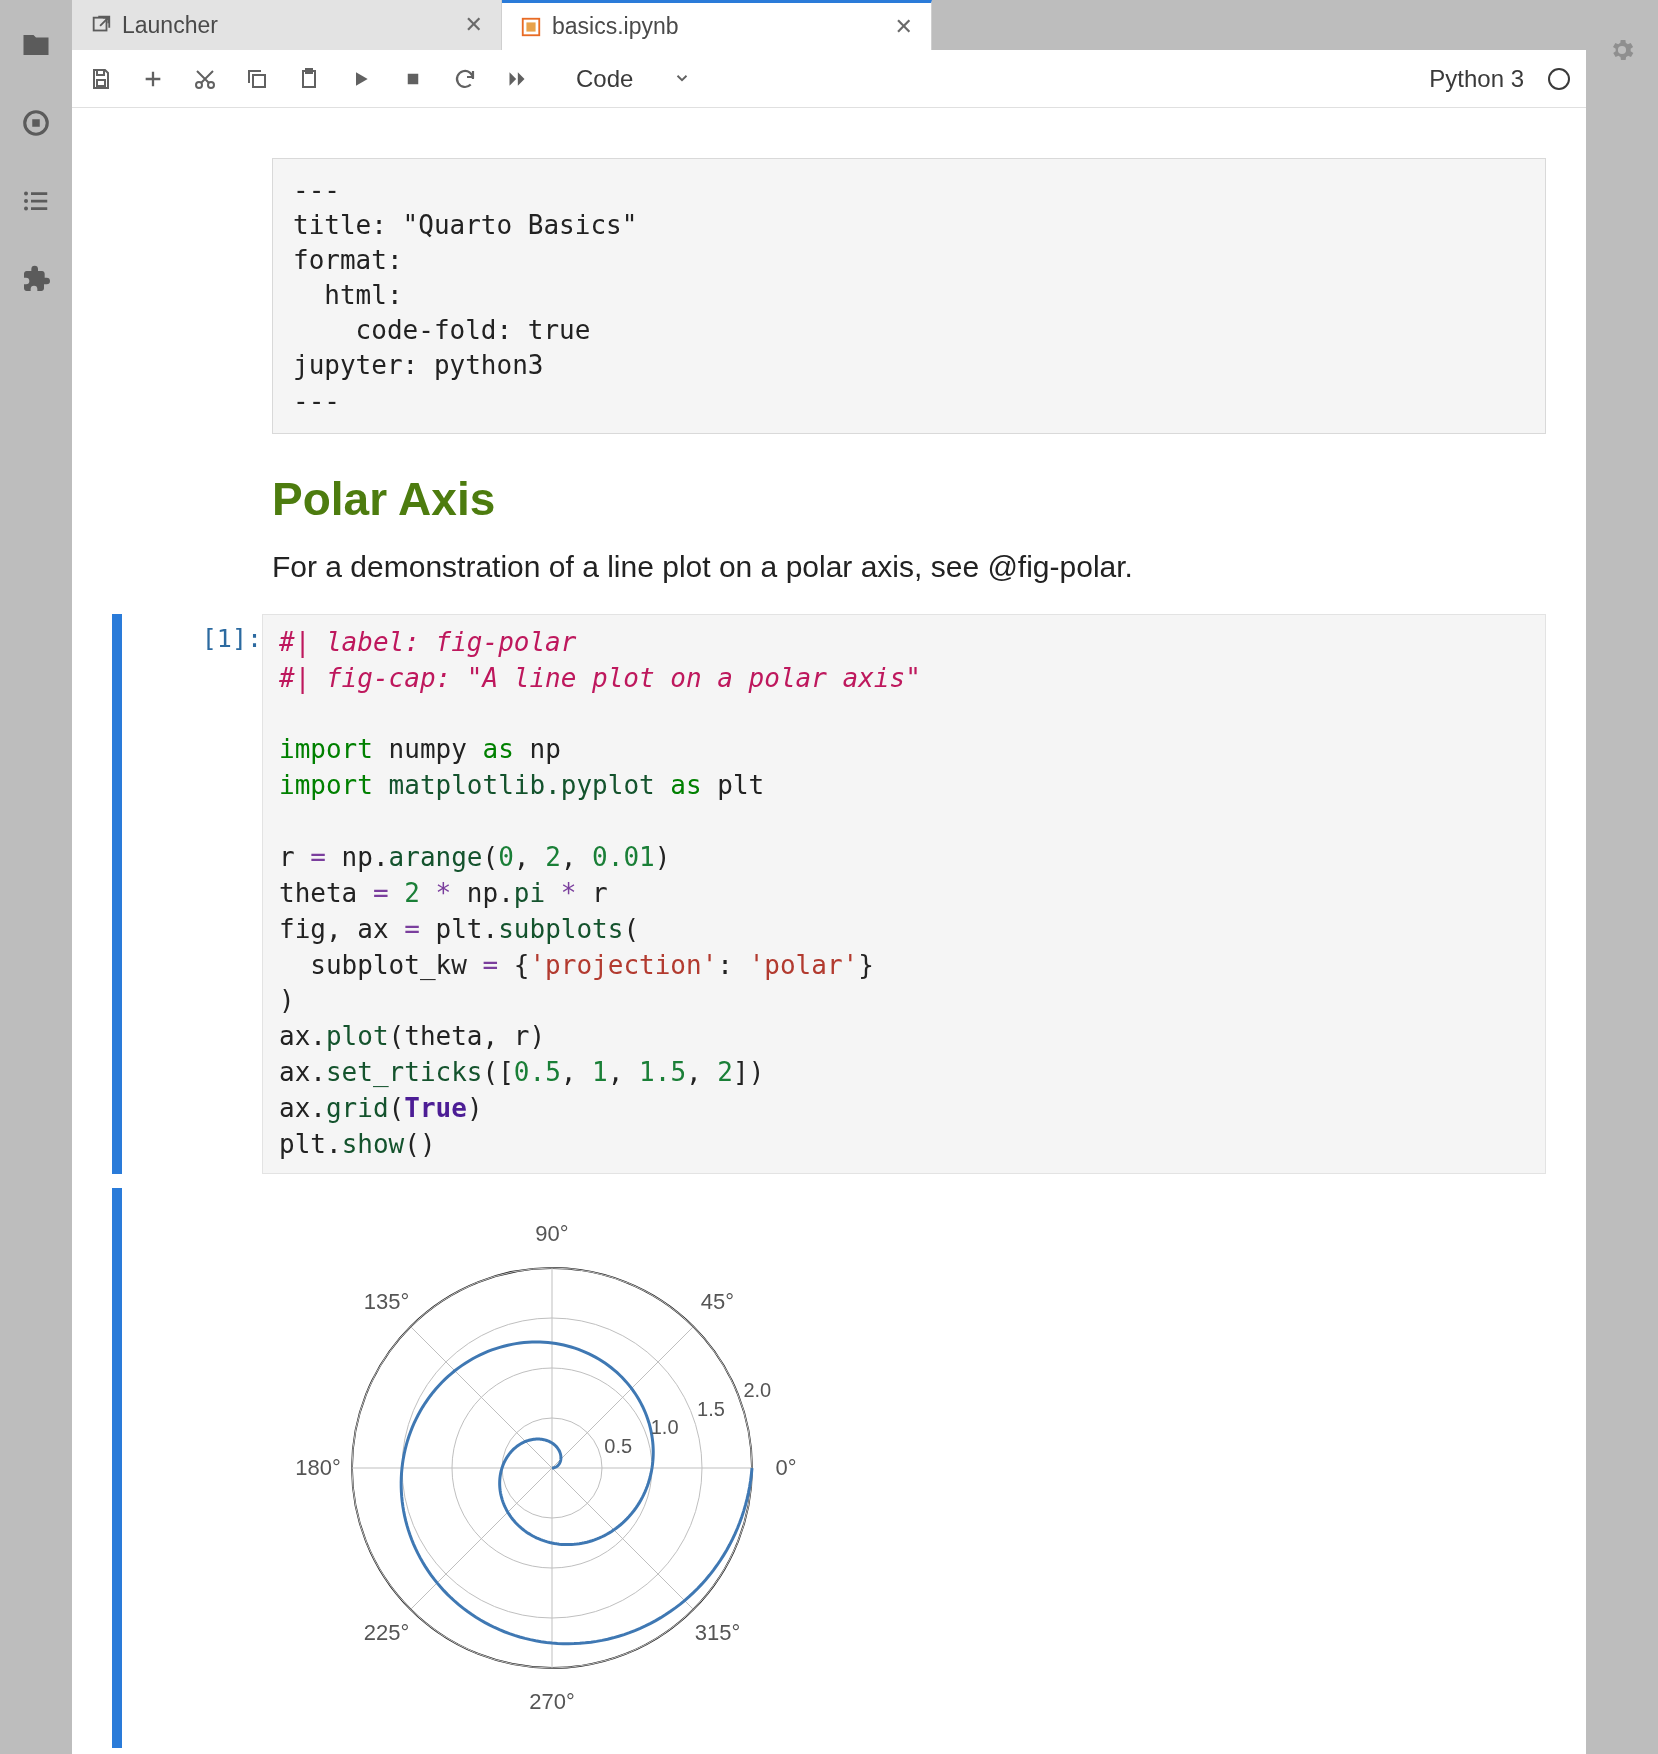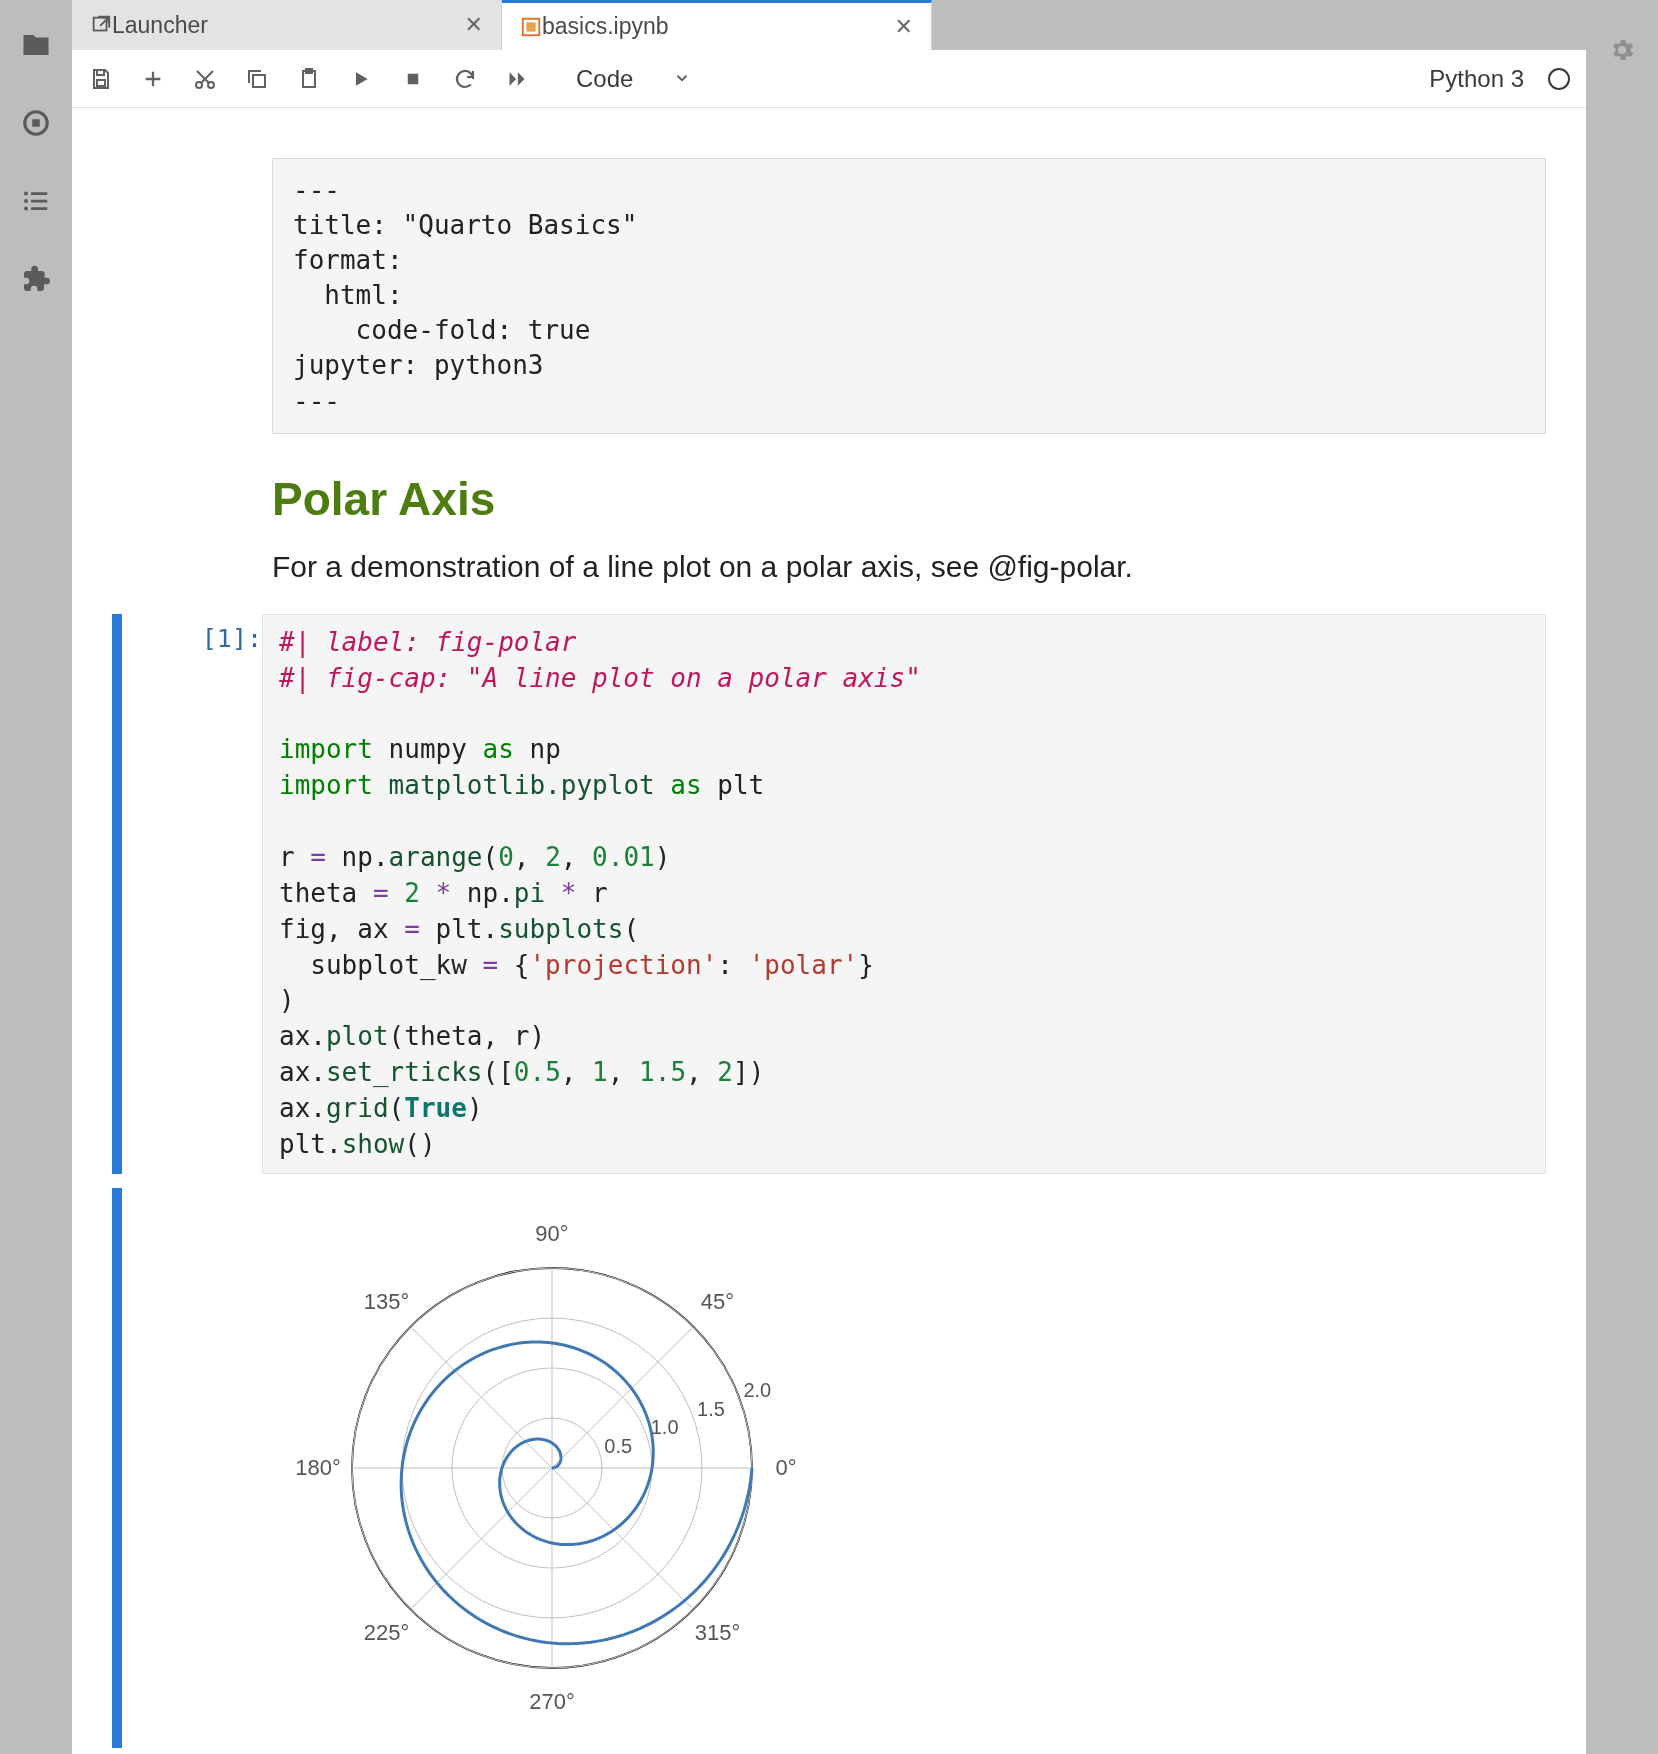--- a/index.html
+++ b/index.html
@@ -46,20 +46,21 @@
   }
   .tabbar {
     height: 50px;
     display: flex;
     align-items: stretch;
     background: #bdbdbd;
   }
   .tab {
     display: flex;
     align-items: center;
+    gap: 10px;
     padding: 0 18px;
     font-size: 23px;
     color: #4a4a4a;
     border-right: 1px solid #cfcfcf;
     position: relative;
     min-width: 430px;
   }
   .tab.inactive { background: #e3e3e3; }
   .tab.active {
     background: #ffffff;
@@ -169,21 +170,21 @@
     font-size: 26px;
     line-height: 1.38;
     white-space: pre;
   }
   .tok-comment{ color:#be185d; font-style: italic; }
   .tok-kw{ color:#008000; font-weight: normal; }
   .tok-str{ color:#b23a2f; }
   .tok-num{ color:#1a7f37; }
   .tok-op{ color:#7a3e9d; }
   .tok-fn{ color:#14532d; }
-  .tok-bool{ color:#0f766e; font-weight: bold; }
+  .tok-bool{ color:#4c1d95; font-weight: bold; }
 
   .output-cell {
     display: flex;
     margin-top: 14px;
   }
   .output-cell .blue-bar { background: #2a7bd9; }
   .output-cell .prompt-area { width: 110px; }
   .polar-wrap {
     position: relative;
     width: 560px;

